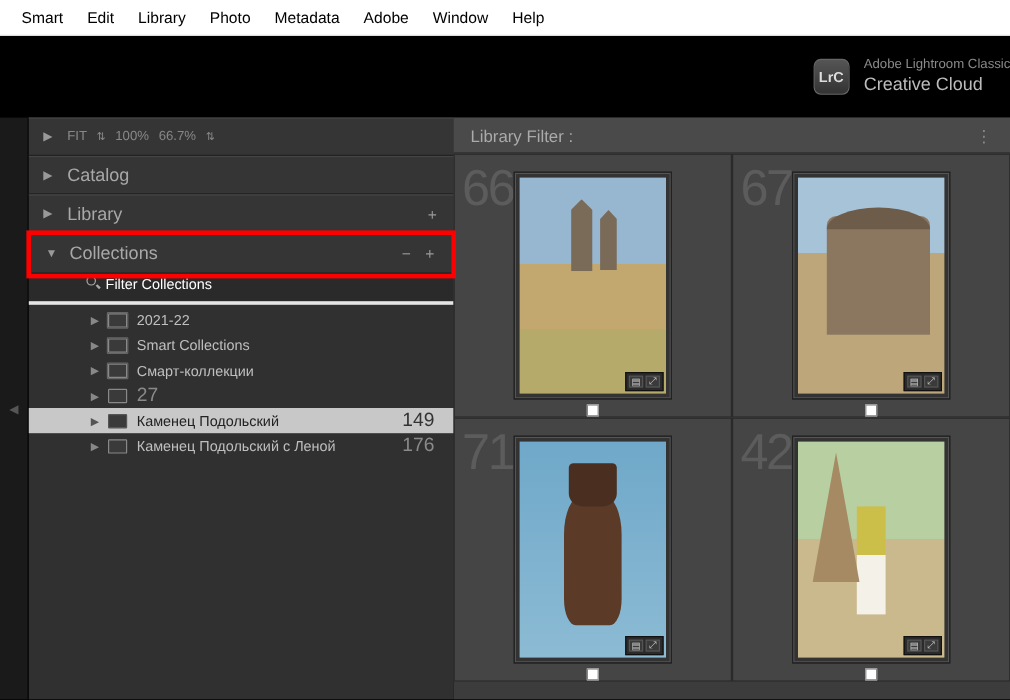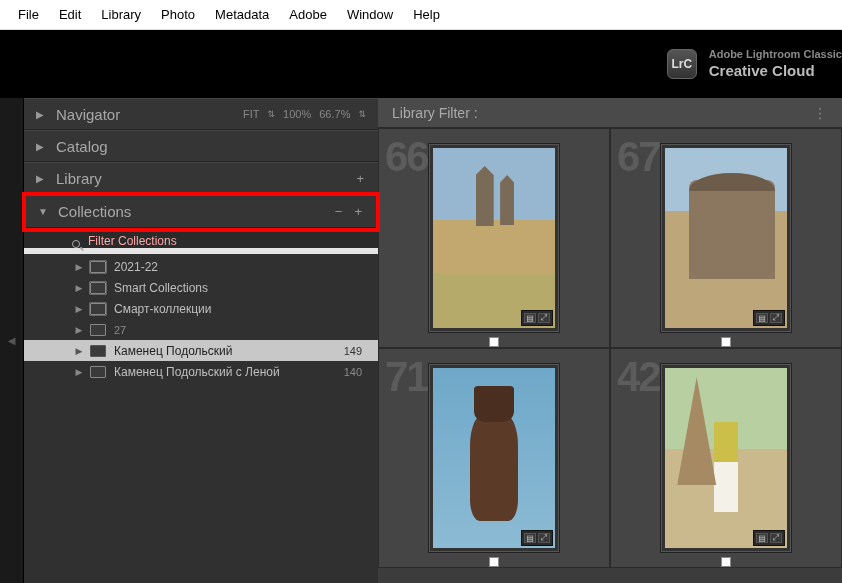--- a/index.html
+++ b/index.html
@@ -3,64 +3,64 @@
 <meta charset="utf-8">
 <style>
   * { margin: 0; padding: 0; box-sizing: border-box; font-family: -apple-system, "Segoe UI", Arial, sans-serif; }
   body { width: 842px; height: 583px; background: #000; overflow: hidden; font-size: 13px; }
 
   .menubar { background: #fff; height: 30px; display: flex; align-items: center; padding: 0 8px; border-bottom: 1px solid #ddd; }
   .menubar-item { padding: 4px 10px; color: #000; cursor: default; font-size: 13px; }
 
   .branding { height: 68px; display: flex; align-items: center; padding: 10px 0; justify-content: flex-end; }
   .logo { width: 30px; height: 30px; border-radius: 6px; background: linear-gradient(#555,#333); color: #ddd; font-size: 12px; font-weight: bold; display: flex; align-items: center; justify-content: center; margin-right: 12px; border:1px solid #666;}
-  .brand-text { line-height: 1.2; font-weight: bold; }
+  .brand-text { line-height: 1.2; }
   .brand-sub { font-size: 11px; color: #8a8a8a; }
   .brand-main { font-size: 15px; color: #bcbcbc; }
 
   .main { display: flex; height: 485px; }
 
   .left-handle { width: 24px; background: #1a1a1a; display:flex; align-items:center; justify-content:center; border-right:1px solid #000;}
   .left-handle-arrow { color:#555; font-size:10px;}
 
   .left { width: 354px; background: #303030; display: flex; flex-direction: column; }
 
   .panel-header { height: 32px; display: flex; align-items: center; padding: 0 12px; color: #a8a8a8; background: #353535; border-top: 1px solid #444; border-bottom: 1px solid #222; }
   .panel-header .tri { width: 10px; display:inline-block; color:#999; font-size:10px; margin-right: 10px;}
   .panel-header .lbl { flex: 1; font-size: 15px; }
   .panel-header .extras { font-size: 11px; color: #888; display:flex; gap:8px; align-items:center;}
   .panel-header .plus, .panel-header .minus { color:#999; font-size:13px; padding:0 2px;}
   .highlight-box { border: 4px solid #ff0000; margin: -2px; position:relative; z-index:5;}
   .highlight-box .panel-header { border-top:none;}
 
-  .filter-row { height: 24px; background: #2a2a2a; display:flex; align-items:flex-end; padding-left: 48px; color:#fca5a5; font-size:12px; border-bottom:6px solid #e5e5e5;}
+  .filter-row { height: 24px; background: #2a2a2a; display:flex; align-items:flex-start; padding-left: 48px; color:#ffffff; font-size:12px; border-bottom:3px solid #e5e5e5;}
   .filter-row .mag { width:8px; height:8px; border:1.5px solid #aaa; border-radius:50%; margin-right:8px; position:relative;}
   .filter-row .mag::after { content:""; position:absolute; width:4px; height:1.5px; background:#aaa; transform:rotate(45deg); left:7px; top:7px;}
 
   .tree { padding: 2px 0; }
   .tree-row { height: 21px; display:flex; align-items:center; padding: 0 12px 0 0; color:#bfbfbf; font-size:12px;}
   .tree-row .indent { display:inline-block; }
   .tree-row .tri { width:10px; color:#888; font-size:9px; text-align:center;}
   .tree-row .ico { width:16px; height:12px; border:1px solid #888; border-radius:1px; margin: 0 8px 0 6px; position:relative; background:#3a3a3a;}
   .tree-row .ico.stack::before { content:""; position:absolute; left:-2px; top:-2px; width:16px; height:12px; border:1px solid #666; border-radius:1px;}
   .tree-row .txt { flex:1; }
-  .tree-row .cnt { color:#8a8a8a; font-size:11px; padding-right:4px;}
+  .tree-row .cnt { color:#8a8a8a; font-size:16px; padding-right:4px;}
   .tree-row.selected { background:#c8c8c8; color:#222;}
   .tree-row.selected .cnt { color:#333; }
   .tree-row.selected .tri { color:#555;}
   .tree-row.selected .ico { border-color:#555;}
 
   .right { flex: 1; display:flex; flex-direction:column; background:#3c3c3c;}
   .lib-filter { height: 30px; background:#4a4a4a; border-bottom:1px solid #2a2a2a; display:flex; align-items:center; padding:0 14px; color:#aaa; font-size:14px;}
   .lib-filter .dots { margin-left:auto; color:#888; letter-spacing:1px;}
 
   .grid { flex:1; overflow:hidden; display:grid; grid-template-columns: 1fr 1fr 1fr; grid-auto-rows: 220px; }
   .grid.twocol { grid-template-columns: 1fr 1fr; }
   .cell { border:1px solid #2a2a2a; display:flex; align-items:center; justify-content:center; position:relative; background:#454545;}
-  .cell .idx { position:absolute; left:6px; top:4px; font-size:42px; font-weight:bold; color:rgba(120,120,120,0.45); letter-spacing:-2px;}
+  .cell .idx { position:absolute; left:6px; top:4px; font-size:42px; font-weight:normal; color:rgba(120,120,120,0.45); letter-spacing:-2px;}
   .thumb-wrap { background:#333; border:1px solid #222; padding:4px; box-shadow: 0 0 0 1px #555 inset;}
   .thumb { width: 122px; height: 180px; background:#777; position:relative; overflow:hidden;}
   .badge-strip { position:absolute; right:2px; bottom:2px; background:#2b2b2b; border:1px solid #111; display:flex; gap:2px; padding:2px; font-size:8px; color:#ccc;}
   .badge-strip span{ width:12px; height:10px; background:#3a3a3a; border:1px solid #555; display:flex; align-items:center; justify-content:center;}
   .check { position:absolute; bottom:-14px; left:50%; transform:translateX(-50%); width:10px; height:10px; background:#fff; border:1px solid #888;}
   .cell-inner { position:relative; }
 
   
   .tower1 { background: linear-gradient(#97b7d1 0%, #97b7d1 40%, #c2a86e 40%, #c2a86e 70%, #b5aa6a 70%, #b5aa6a 100%); }
   .tower1::before { content:""; position:absolute; left:35%; top:10%; width:18px; height:60px; background:#7a6a58; clip-path: polygon(0 15%, 50% 0, 100% 15%, 100% 100%, 0 100%);}
@@ -72,21 +72,21 @@
   .statue::before { content:""; position:absolute; left:30%; top:25%; width:40%; height:60%; background:#5b3a28; border-radius: 30% 30% 20% 20%;}
   .statue::after { content:""; position:absolute; left:34%; top:10%; width:32%; height:20%; background:#4a2f20; border-radius: 10% 10% 30% 30%;}
   .woman { background: linear-gradient(#b8cfa2 0%,#b8cfa2 45%, #c9b98d 45%, #c9b98d 100%); }
   .woman::before { content:""; position:absolute; left:40%; top:30%; width:20%; height:50%; background: linear-gradient(#cbbf4a 0 45%, #f3f1e8 45% 100%);}
   .woman::after { content:""; position:absolute; left:10%; top:5%; width:40%; height:60%; background:#a68a63; clip-path: polygon(0 100%, 40% 0, 80% 100%);}
 </style>
 </head>
 <body>
 
 <div class="menubar">
-  <div class="menubar-item">File</div>
+  <div class="menubar-item">Smart</div>
   <div class="menubar-item">Edit</div>
   <div class="menubar-item">Library</div>
   <div class="menubar-item">Photo</div>
   <div class="menubar-item">Metadata</div>
   <div class="menubar-item">Adobe</div>
   <div class="menubar-item">Window</div>
   <div class="menubar-item">Help</div>
 </div>
 
 <div class="branding">
@@ -100,21 +100,20 @@
 <div class="main">
 
   <div class="left-handle">
     <span class="left-handle-arrow">◀</span>
   </div>
 
   <div class="left">
 
     <div class="panel-header">
       <span class="tri">▶</span>
-      <span class="lbl">Navigator</span>
       <span class="extras">
         <span>FIT</span>
           <span style="font-size:9px">⇅</span>
         <span>100%</span>
         <span>66.7%</span>
           <span style="font-size:9px">⇅</span>
       </span>
     </div>
 
     <div class="panel-header">
@@ -179,21 +178,21 @@
           <span class="tri">▶</span>
           <span class="ico"></span>
           <span class="txt">Каменец Подольский</span>
           <span class="cnt">149</span>
         </div>
         <div class="tree-row">
           <span class="indent" style="width:50px"></span>
           <span class="tri">▶</span>
           <span class="ico"></span>
           <span class="txt">Каменец Подольский с Леной</span>
-          <span class="cnt">140</span>
+          <span class="cnt">176</span>
         </div>
       </div>
   </div>
 
   <div class="right">
     <div class="lib-filter">
       <span>Library Filter :</span>
       <span class="dots">⋮</span>
     </div>
     <div class="grid twocol" id="grid">

